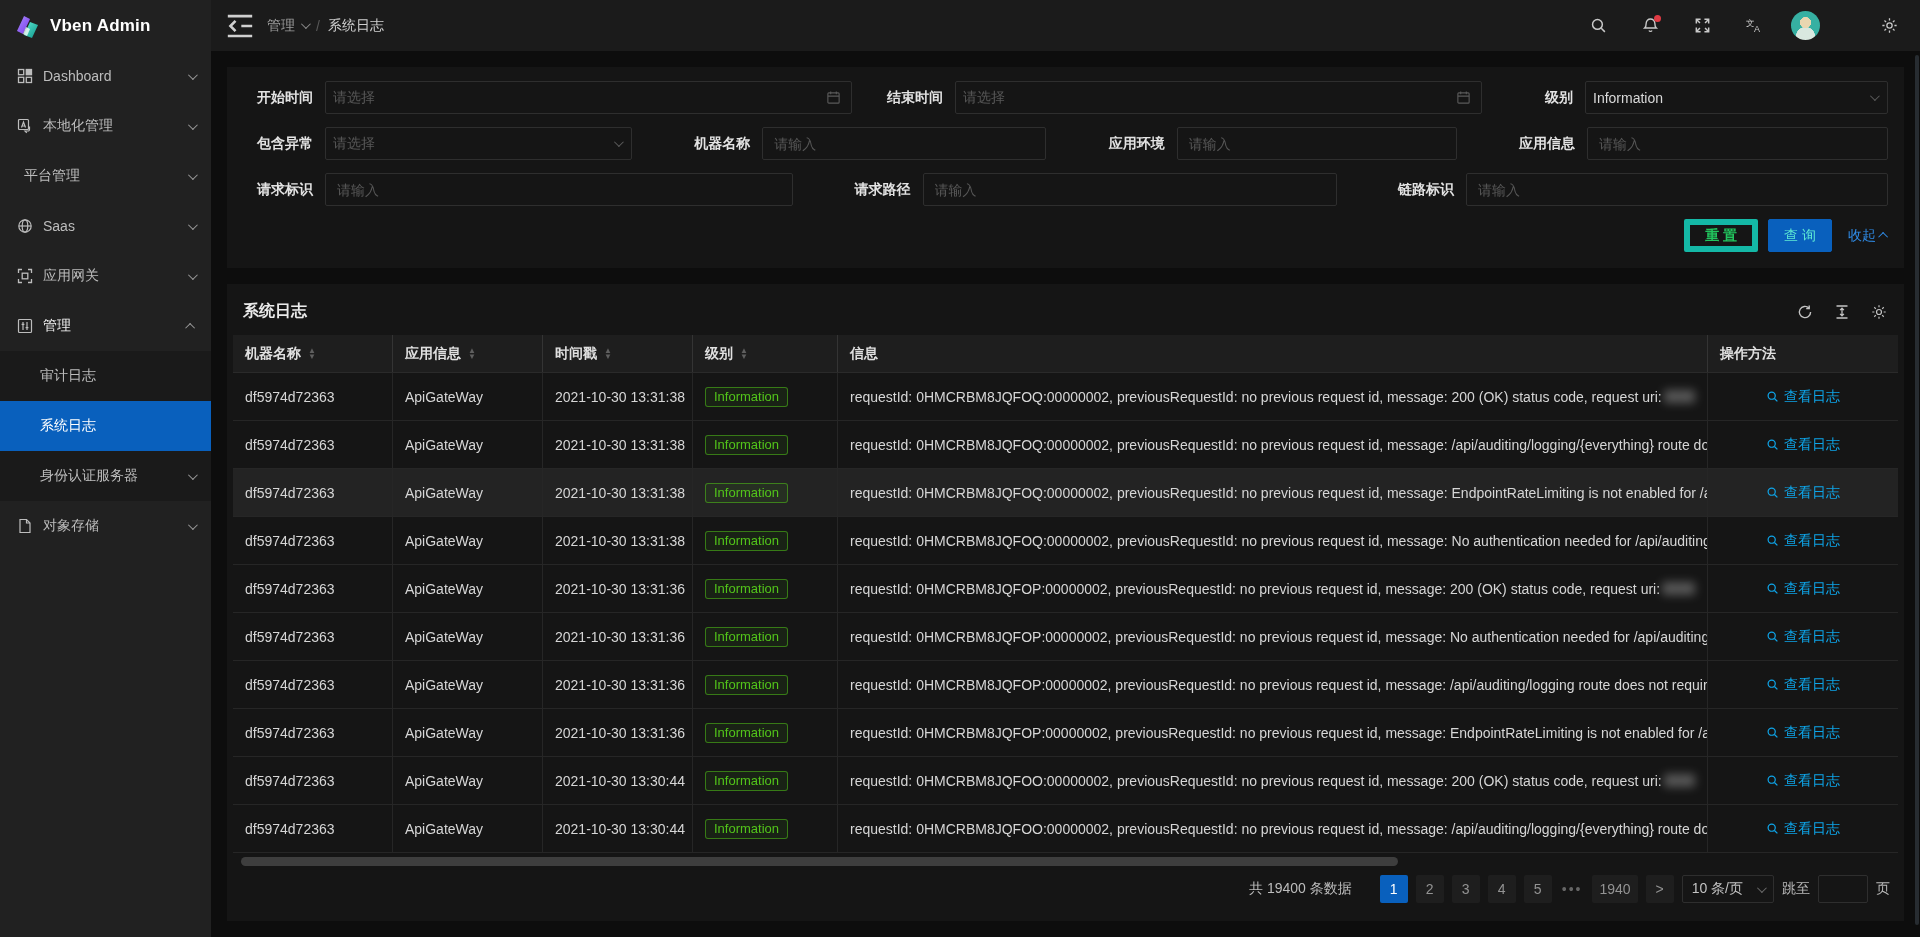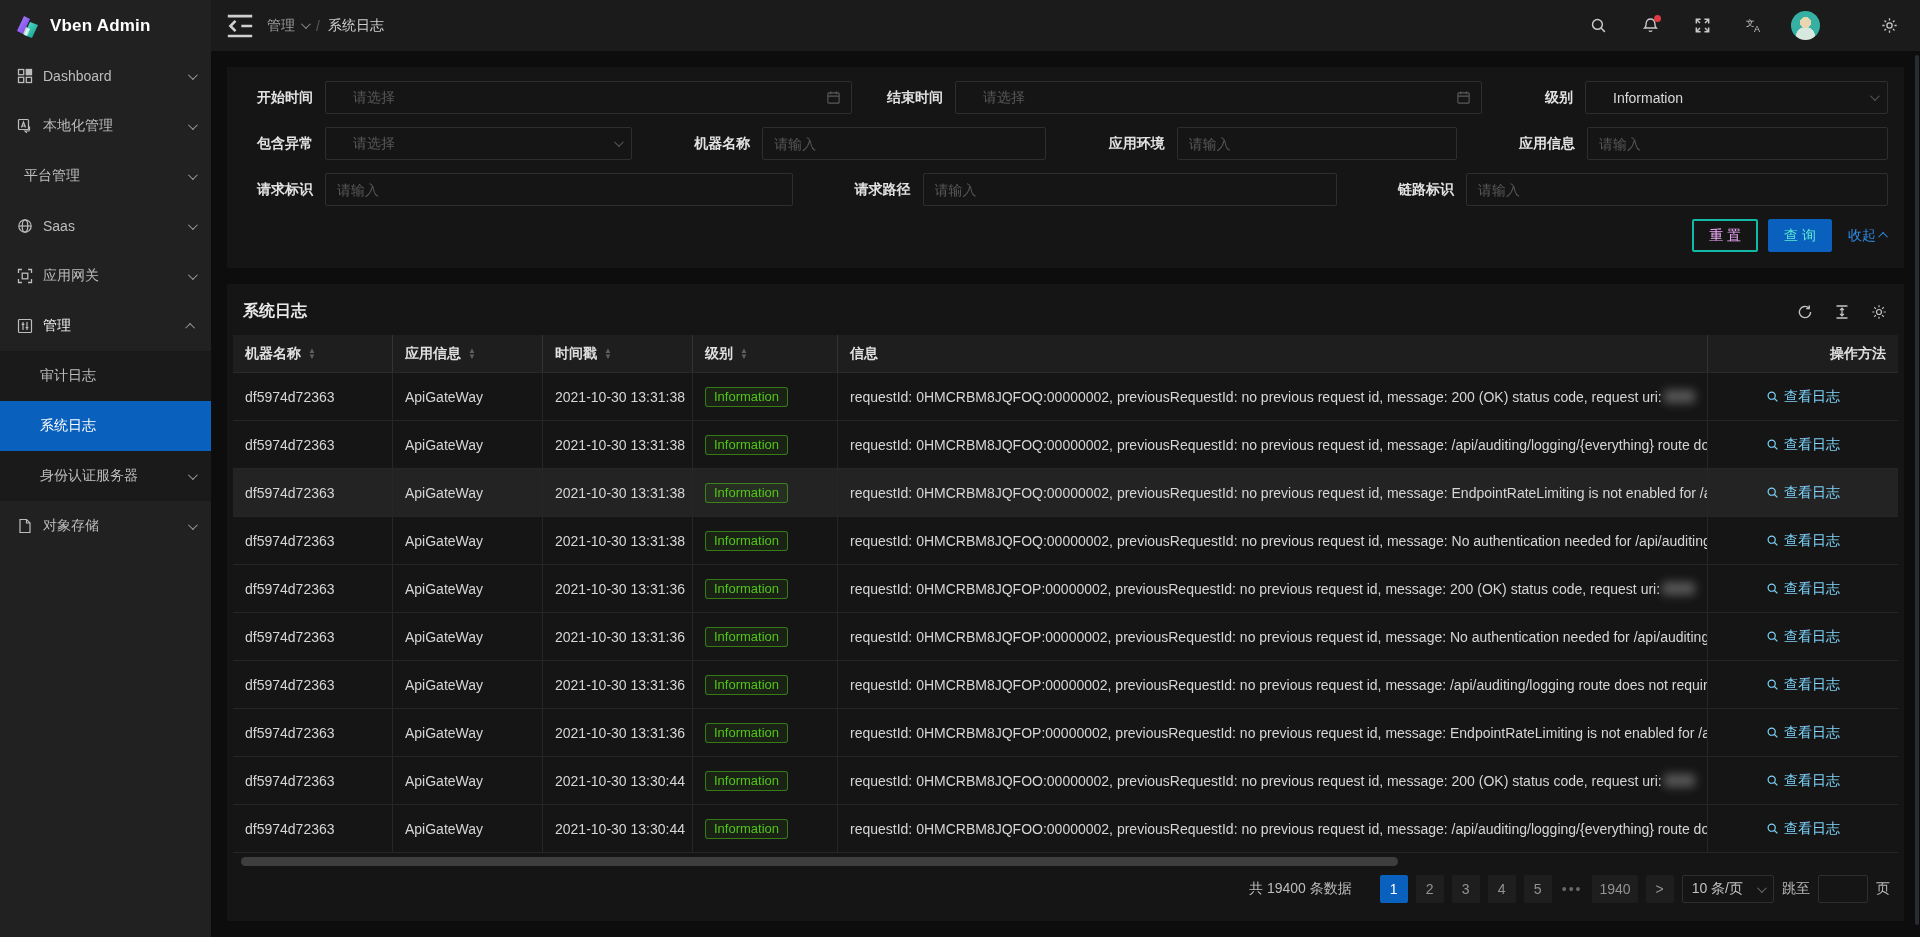--- a/index.html
+++ b/index.html
@@ -46,30 +46,30 @@
 
   
   .main { flex:1; min-height:0; background:#0d0d0d; padding:16px; display:flex; flex-direction:column; gap:16px; }
 
   
   .filter-card { background:#151515; padding:14px 16px 16px; flex-shrink:0; }
   .f-row { display:flex; align-items:flex-start; justify-content:space-between; margin-bottom:13px; }
   .f-field { display:flex; align-items:center; }
   .f-label { min-width:70px; text-align:right; margin-right:12px; color:#e3e3e3; font-weight:600; white-space:nowrap; }
   .f-box { height:33px; border:1px solid #2e2e2e; border-radius:2px; background:#151515;
-     display:flex; align-items:center; padding:0 27px; position:relative; cursor:pointer; }
+     display:flex; align-items:center; padding:0 7px; position:relative; cursor:pointer; }
   .f-box .ph { color:#575757; }
   .f-box .val { color:#d9d9d9; }
   .f-box .suffix { position:absolute; right:10px; color:#5a5a5a; display:flex; align-items:center; }
   .f-input { height:33px; border:1px solid #2e2e2e; border-radius:2px; background:#151515;
      color:#d9d9d9; padding:0 11px; font-size:14px; font-family:inherit; outline:none; }
   .f-input::placeholder { color:#575757; }
   .f-buttons { display:flex; justify-content:flex-end; align-items:center; gap:10px; margin-top:3px; }
   .btn { height:33px; padding:0 15px; border-radius:2px; font-size:14px; cursor:pointer; font-family:inherit; }
-  .btn-default { background:transparent; border:2px solid #14b8a6; color:#f0abfc; }
+  .btn-default { background:transparent; border:6px solid #14b8a6; color:#22c55e;font-weight:bold; }
   .btn-primary { background:#0960bd; border:1px solid #0960bd; color:#5eead4; }
   .collapse-link { color:#2f8be6; display:flex; align-items:center; gap:5px; cursor:pointer; margin-left:6px; }
   .collapse-link .cv { border-color:#2f8be6; }
 
   
   .table-card { background:#151515; flex:1; min-height:0; padding:6px; display:flex; flex-direction:column; }
   .tc-titlebar { display:flex; align-items:center; justify-content:space-between; padding:11px 10px 13px; flex-shrink:0; }
   .tc-title { font-size:16px; color:#eaeaea; font-weight:600; }
   .tc-tools { display:flex; gap:19px; color:#c3c3c3; }
   .tc-tools .tool { width:18px; height:18px; display:flex; align-items:center; justify-content:center; cursor:pointer; }
@@ -82,21 +82,21 @@
   .th:last-child { border-right:none; }
   .sorter { display:flex; flex-direction:column; font-size:8px; line-height:6px; color:#5f5f5f; }
   .tbl-row { display:flex; height:48px; border-bottom:1px solid #262626; align-items:stretch; }
   .tbl-row.hover { background:#232323; }
   .td { display:flex; align-items:center; padding:0 12px; white-space:nowrap; overflow:hidden;
         border-right:1px solid #262626; color:#d6d6d6; }
   .td:last-child { border-right:none; }
   .td.center { justify-content:center; }
   .badge { display:inline-block; padding:1px 8px 2px; font-size:13px; border-radius:3px;
      color:#52c41a; border:1px solid rgba(82,196,26,.55); background:rgba(82,196,26,.08); }
-  .action-link { color:#7dd3fc; display:flex; align-items:center; gap:5px; cursor:pointer; }
+  .action-link { color:#0ea5e9; display:flex; align-items:center; gap:5px; cursor:pointer; }
   .action-link svg { width:13px; height:13px; }
   .blur-chip { display:inline-block; width:86px; height:13px; margin-left:2px; border-radius:2px;
      background:#9a9a9a; filter:blur(5px); opacity:.5; vertical-align:middle; }
 
   .hscroll { height:11px; margin:3px 2px 0; position:relative; flex-shrink:0; }
   .hscroll-thumb { position:absolute; left:6px; top:1px; width:1157px; height:9px; background:#3e3e3e; border-radius:5px; cursor:pointer; }
 
   .pager { display:flex; align-items:center; justify-content:flex-end; gap:8px; padding:8px 8px 4px; flex-shrink:0; color:#b9b9b9; }
   .pg-total { margin-right:20px; color:#bdbdbd; }
   .pg-btn { min-width:28px; height:28px; padding:0 7px; display:flex; align-items:center; justify-content:center;
@@ -412,21 +412,21 @@
               <div class="th" style="width: 145px;">
                 <span>级别</span>
                 <span class="sorter">
                   <span>▲</span>
                   <span>▼</span>
                 </span>
               </div>
               <div class="th" style="flex: 1 1 0%;">
                 <span>信息</span>
               </div>
-              <div class="th" style="width: 190px; justify-content: flex-end;">
+              <div class="th" style="width: 190px; justify-content: flex-start;">
                 <span>操作方法</span>
               </div>
             </div>
           <div id="tbl-body">
               <div class="tbl-row">
                 <div class="td" style="width: 160px;">df5974d72363</div>
                 <div class="td" style="width: 150px;">ApiGateWay</div>
                 <div class="td" style="width: 150px;">2021-10-30 13:31:38</div>
                 <div class="td" style="width: 145px;">
                   <span class="badge">Information</span>

